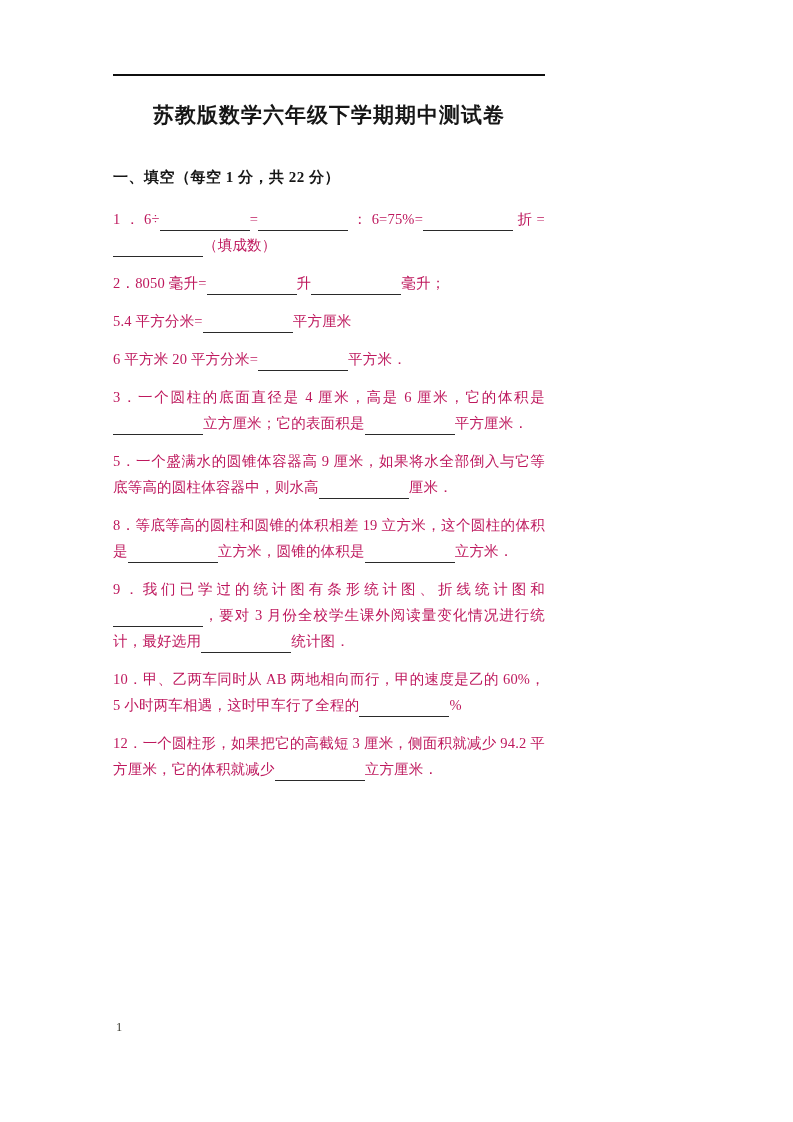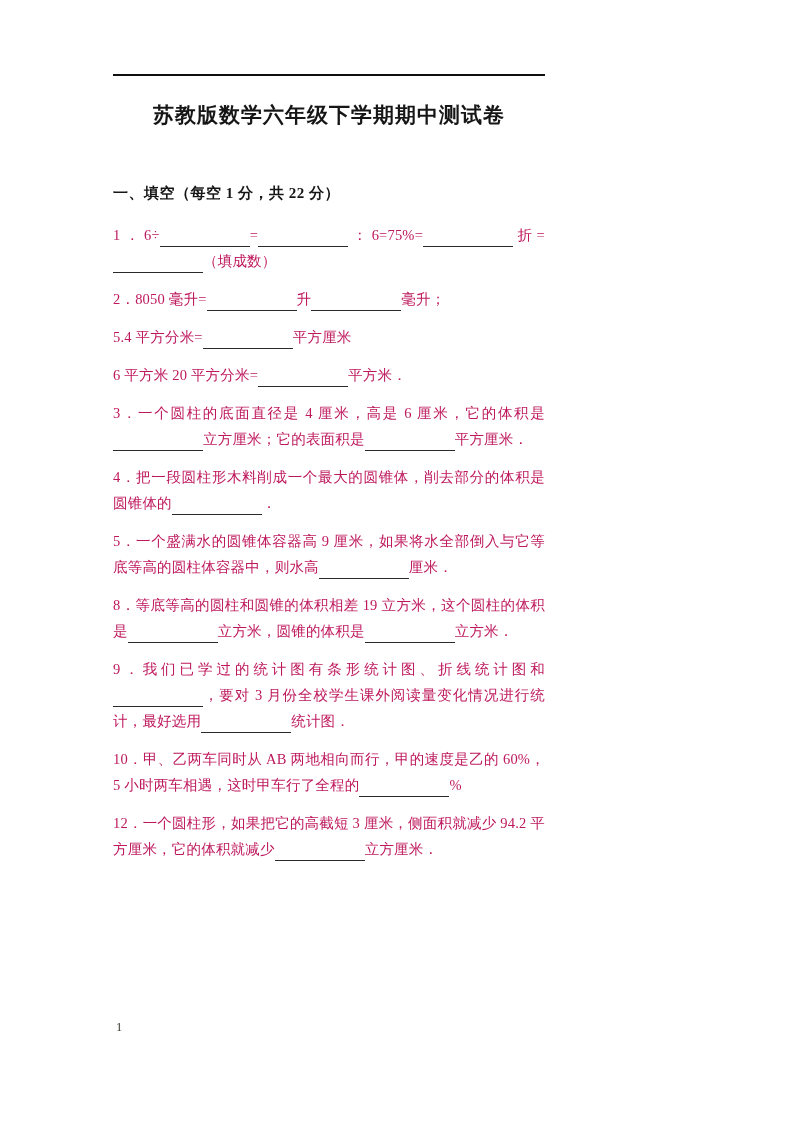--- a/index.html
+++ b/index.html
@@ -24,21 +24,21 @@
   .doc-title {
     margin-top: 24px;
     text-align: center;
     font-size: 21px;
     font-weight: bold;
     letter-spacing: 1px;
     line-height: 30px;
     color: #161616;
   }
   .section-heading {
-    margin-top: 52px;
+    margin-top: 36px;
     margin-bottom: 18px;
     font-size: 15px;
     font-weight: bold;
     line-height: 22px;
     color: #161616;
     letter-spacing: 0.5px;
   }
   .question {
     font-size: 14.5px;
     line-height: 26px;
@@ -69,21 +69,20 @@
 <div class="page">
   <div class="header-rule"></div>
   <h1 class="doc-title">苏教版数学六年级下学期期中测试卷</h1>
   <h2 class="section-heading">一、填空（每空 1 分，共 22 分）</h2>
   <div id="questions-list">
       <p class="question"><span>1．6÷</span><span class="blank"></span><span>=</span><span class="blank"></span><span>：6=75%=</span><span class="blank"></span><span>折=</span><span class="blank"></span><span>（填成数）</span></p>
       <p class="question"><span>2．8050 毫升=</span><span class="blank"></span><span>升</span><span class="blank"></span><span>毫升；</span></p>
       <p class="question"><span>5.4 平方分米=</span><span class="blank"></span><span>平方厘米</span></p>
       <p class="question"><span>6 平方米 20 平方分米=</span><span class="blank"></span><span>平方米．</span></p>
       <p class="question"><span>3．一个圆柱的底面直径是 4 厘米，高是 6 厘米，它的体积是</span><span class="blank"></span><span>立方厘米；它的表面积是</span><span class="blank"></span><span>平方厘米．</span></p>
-      <p class="question"><span>4．把一段圆柱形木料削成一个最大的圆锥体，削去部分的体积是圆锥体的</span><span class="blank"></span><span>．</span></p>
       <p class="question"><span>5．一个盛满水的圆锥体容器高 9 厘米，如果将水全部倒入与它等底等高的圆柱体容器中，则水高</span><span class="blank"></span><span>厘米．</span></p>
       <p class="question"><span>8．等底等高的圆柱和圆锥的体积相差 19 立方米，这个圆柱的体积是</span><span class="blank"></span><span>立方米，圆锥的体积是</span><span class="blank"></span><span>立方米．</span></p>
       <p class="question"><span>9．我们已学过的统计图有条形统计图、折线统计图和</span><span class="blank"></span><span>，要对 3 月份全校学生课外阅读量变化情况进行统计，最好选用</span><span class="blank"></span><span>统计图．</span></p>
       <p class="question"><span>10．甲、乙两车同时从 AB 两地相向而行，甲的速度是乙的 60%，5 小时两车相遇，这时甲车行了全程的</span><span class="blank"></span><span>%</span></p>
       <p class="question"><span>12．一个圆柱形，如果把它的高截短 3 厘米，侧面积就减少 94.2 平方厘米，它的体积就减少</span><span class="blank"></span><span>立方厘米．</span></p>
     </div>
   <div class="page-number">1</div>
 </div>
 
 </body></html>

